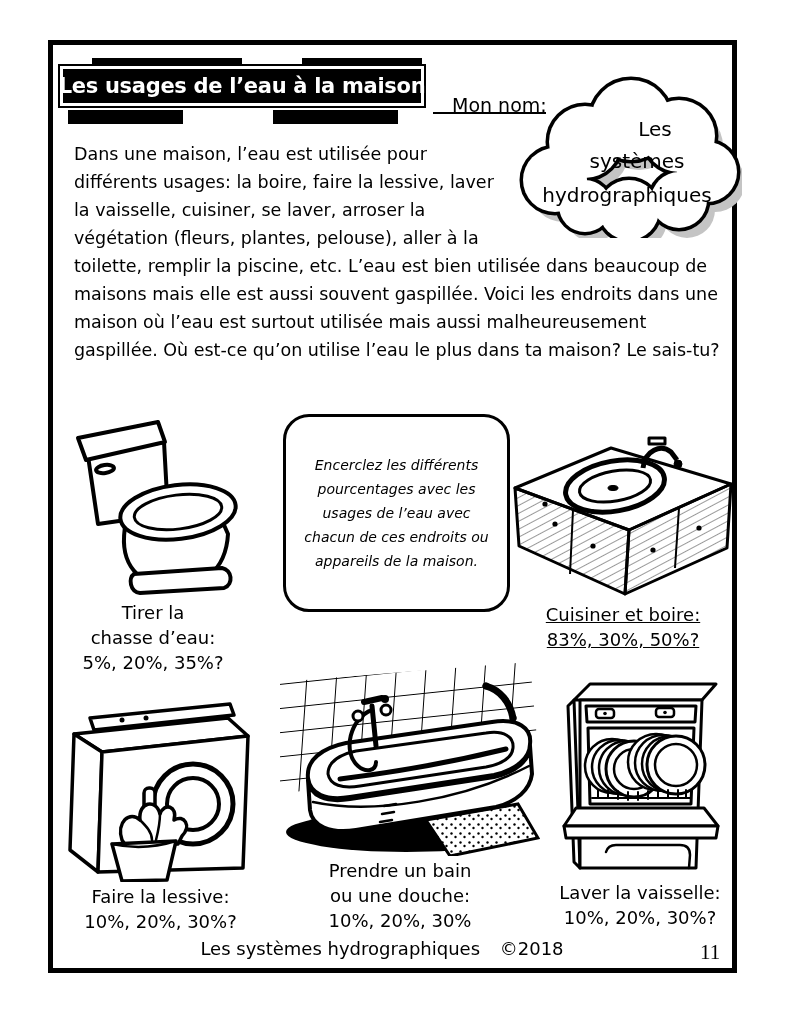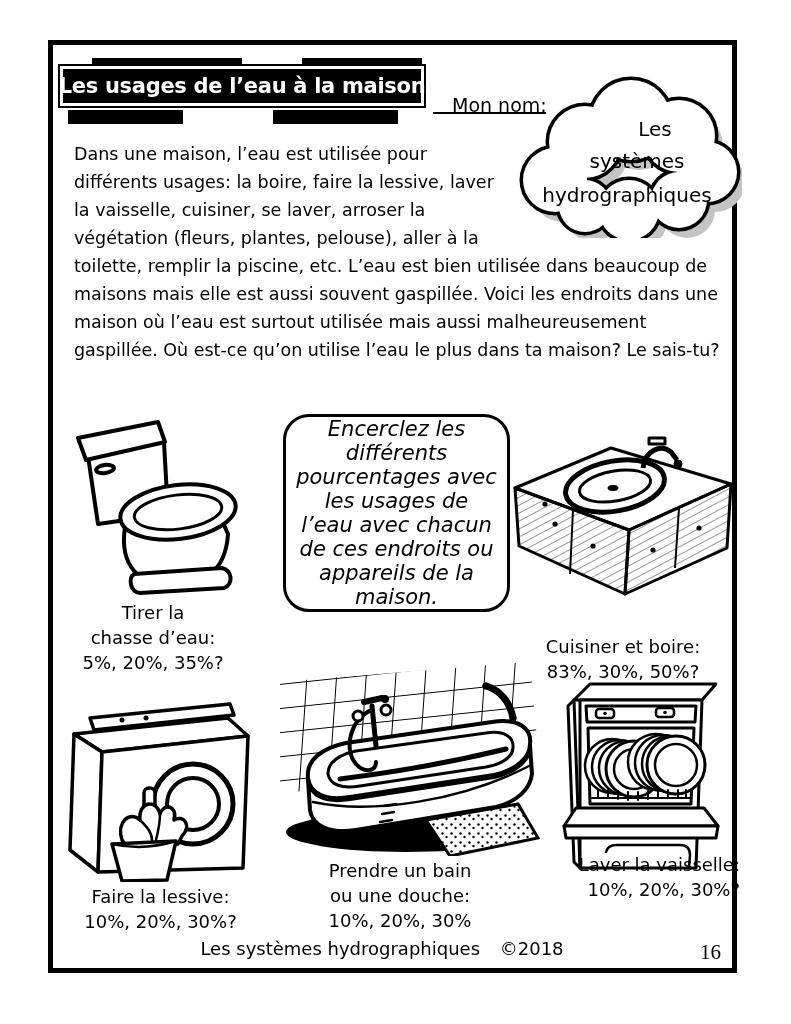--- a/index.html
+++ b/index.html
@@ -20,21 +20,21 @@
   .mon-nom{position:absolute;left:452px;top:54px;font-size:19px;margin-top:40px;}
   .name-line{position:absolute;left:433px;top:88px;width:113px;height:24px;border-bottom:2px solid #000;}
   .cloud-svg{position:absolute;left:494px;top:56px;}
   .cloud-svg text{font-family:"DejaVu Sans",sans-serif;font-size:20px;fill:#000;}
   
   .intro{position:absolute;left:74px;top:140px;width:650px;font-size:17.5px;line-height:28px;}
   .intro-spacer{float:right;width:225px;height:96px;}
   
   .instruction-box{position:absolute;left:283px;top:414px;width:227px;height:198px;box-sizing:border-box;
                    border:3px solid #000;border-radius:26px;display:flex;align-items:center;justify-content:center;
-                   padding:8px 10px;text-align:center;font-style:italic;font-size:21px;line-height:24px;}
+                   padding:8px 10px;text-align:center;font-style:italic;font-size:14px;line-height:24px;}
   .illus{position:absolute;}
   .caption{position:absolute;text-align:center;font-size:18px;line-height:25px;}
   .footer-text{position:absolute;left:52px;top:938px;width:660px;text-align:center;font-size:18px;}
   .footer-text .copy{margin-left:14px;}
   .page-num{position:absolute;left:700px;top:940px;font-family:"Liberation Serif",serif;font-size:21px;}
 </style>
 </head>
 <body>
 
 <div class="sheet">
@@ -137,21 +137,21 @@
       <circle cx="175" cy="38" r="4" fill="#000"></circle>
       <g fill="#000" stroke="none">
         <circle cx="42" cy="78" r="2.6"></circle>
           <circle cx="52" cy="98" r="2.6"></circle>
           <circle cx="90" cy="120" r="2.6"></circle>
         <circle cx="150" cy="124" r="2.6"></circle>
           <circle cx="196" cy="102" r="2.6"></circle>
       </g>
     </g>
   </svg>
-  <div class="caption" style="left:518px;top:634px;width:210px;">
+  <div class="caption" style="left:518px;top:602px;width:210px;text-decoration:underline;">
     <div>Cuisiner et boire:</div>
     <div>83%, 30%, 50%?</div>
   </div>
 
   <svg class="illus" style="left:60px;top:698px;" width="198" height="184" viewBox="0 0 198 184">
     <g fill="#fff" stroke="#000" stroke-width="3.5" stroke-linejoin="round" stroke-linecap="round">
       <polygon points="30,20 170,6 174,17 34,32"></polygon>
       <circle cx="62" cy="22" r="2.5" fill="#000" stroke="none"></circle>
       <circle cx="86" cy="20" r="2.5" fill="#000" stroke="none"></circle>
       <polygon points="14,36 168,20 188,38 42,54"></polygon>
@@ -232,23 +232,23 @@
           <circle cx="124" cy="90" r="28"></circle>
         <circle cx="130" cy="91" r="29" stroke-width="3"></circle>
           <circle cx="130" cy="91" r="21"></circle>
       </g>
       <path d="M46,124 H144 M52,116 V124 M62,116 V124 M72,117 V125 M82,118 V126 M92,118 V126 M102,117 V125 M112,116 V124 M122,116 V124 M132,116 V124 M140,116 V124" fill="none" stroke-width="2"></path>
       <polygon points="30,134 158,134 172,152 18,152"></polygon>
       <polygon points="18,152 172,152 170,164 20,164"></polygon>
       <path d="M60,178 Q62,171 70,171 L134,171 Q144,171 144,181 L143,194" fill="none" stroke-width="2.5"></path>
     </g>
   </svg>
-  <div class="caption" style="left:540px;top:852px;width:200px;text-align:right;">
+  <div class="caption" style="left:540px;top:880px;width:200px;">
     <div>Laver la vaisselle:</div>
     <div>10%, 20%, 30%?</div>
   </div>
 
   <div class="footer-text">
     <span>Les systèmes hydrographiques</span>
     <span class="copy">©2018</span>
   </div>
-  <div class="page-num">16</div>
+  <div class="page-num">11</div>
 </div>
 
 </body></html>

